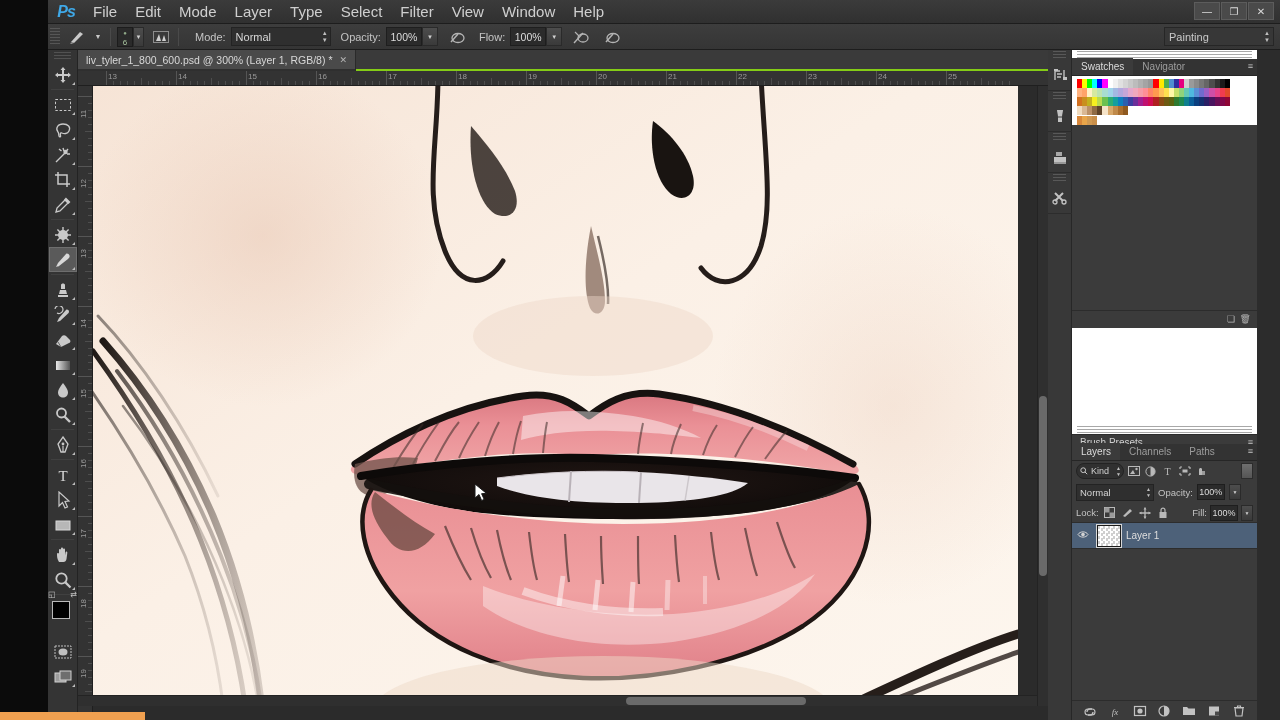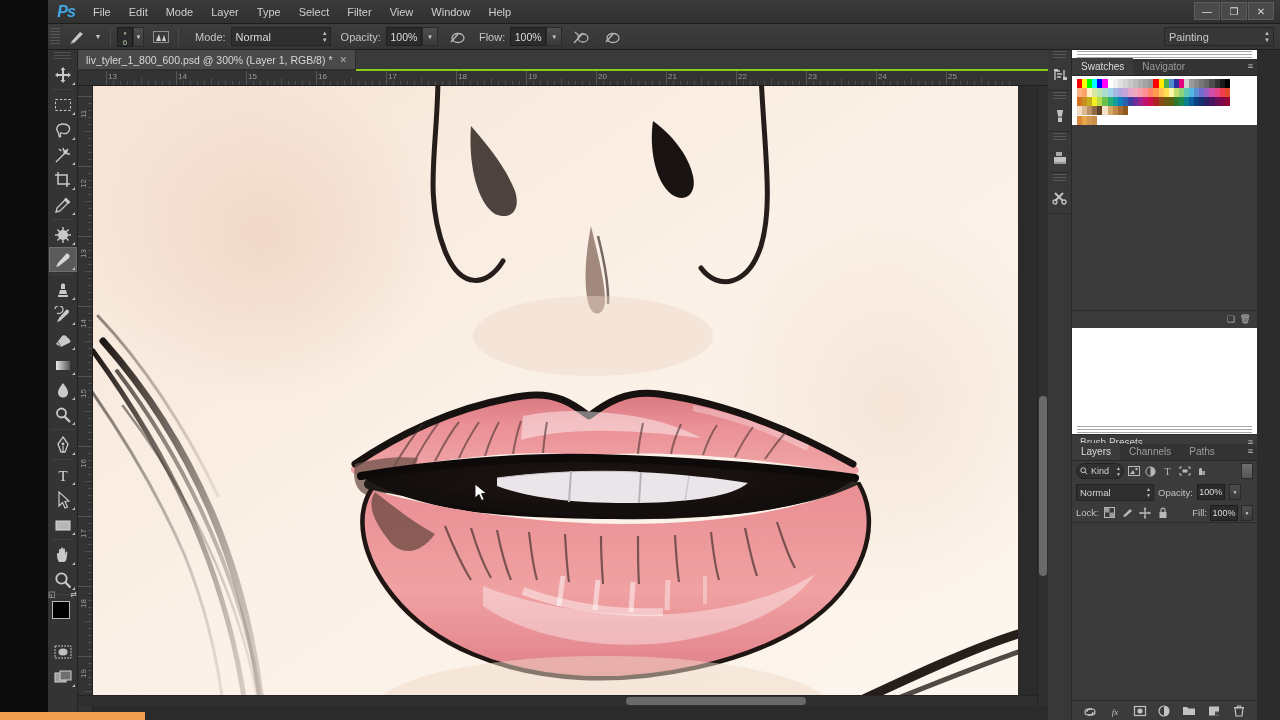--- a/index.html
+++ b/index.html
@@ -21,21 +21,21 @@
     background:linear-gradient(#3b3b3b,#303030);
     border-bottom:1px solid #1d1d1d;
   }
   .ps-logo {
     position:absolute; left:4px; top:2px; width:28px; height:20px;
     color:#3fa9e8; font-size:16px; font-weight:bold; font-style:italic;
     letter-spacing:-1px; line-height:20px; text-align:center;
   }
   .menubar { position:absolute; left:36px; top:0; height:24px; display:flex; align-items:center; }
   .menu-item {
-    color:#cfcfcf; font-size:11px; padding:0 9px; line-height:24px; height:24px; cursor:default;
+    color:#cfcfcf; font-size:15px; padding:0 9px; line-height:24px; height:24px; cursor:default;
   }
   .winbtns { position:absolute; right:6px; top:2px; display:flex; gap:1px; }
   .winbtn {
     width:26px; height:18px; background:#4a4a4a; border:1px solid #5c5c5c;
     display:flex; align-items:center; justify-content:center; color:#dcdcdc; font-size:10px;
   }
 
   
   .optionsbar {
     position:absolute; left:0; top:24px; width:1232px; height:26px;
@@ -1150,20 +1150,28 @@
               <path d="M3 5 L3 3.2 A2 2 0 0 1 7 3.2 L7 5" fill="none" stroke="#b9b9b9" stroke-width="1.2"></path>
               <rect x="1.5" y="5" width="7" height="6" fill="#b9b9b9"></rect>
             </svg>
         </div>
         <span class="sm-label" style="margin-left:auto">Fill:</span>
         <div class="sm-num">100%</div>
         <div class="sm-arrow">▼</div>
       </div>
 
       <div id="layerlist">
+          <div class="layer-row sel">
+            <div class="eye"><svg width="12" height="9" viewBox="0 0 12 9">
+                <path d="M1 4.5 C3 1 9 1 11 4.5 C9 8 3 8 1 4.5 Z" fill="none" stroke="#d4d4d4" stroke-width="1"></path>
+                <circle cx="6" cy="4.5" r="1.8" fill="#d4d4d4"></circle>
+              </svg></div>
+            <div class="lthumb sel-th" style="background: repeating-conic-gradient(rgb(255, 255, 255) 0%, rgb(255, 255, 255) 25%, rgb(207, 207, 207) 0%, rgb(207, 207, 207) 50%) 0px 0px / 5px 5px;"></div>
+            <span class="lname">Layer 1</span>
+          </div>
         </div>
 
       <div class="layer-foot" id="layerfoot">
           <div class="lf-ico">
             <svg width="14" height="14" viewBox="0 0 14 14">
               <path d="M4 8 A3 3 0 0 1 7 5 L9 5 M10 8 A3 3 0 0 1 7 11 L5 11" stroke="#c2c2c2" stroke-width="1.3" fill="none"></path>
               <rect x="2" y="5" width="10" height="6" rx="3" fill="none" stroke="#c2c2c2" stroke-width="1.1"></rect>
             </svg>
           </div>
           <div class="lf-ico">

